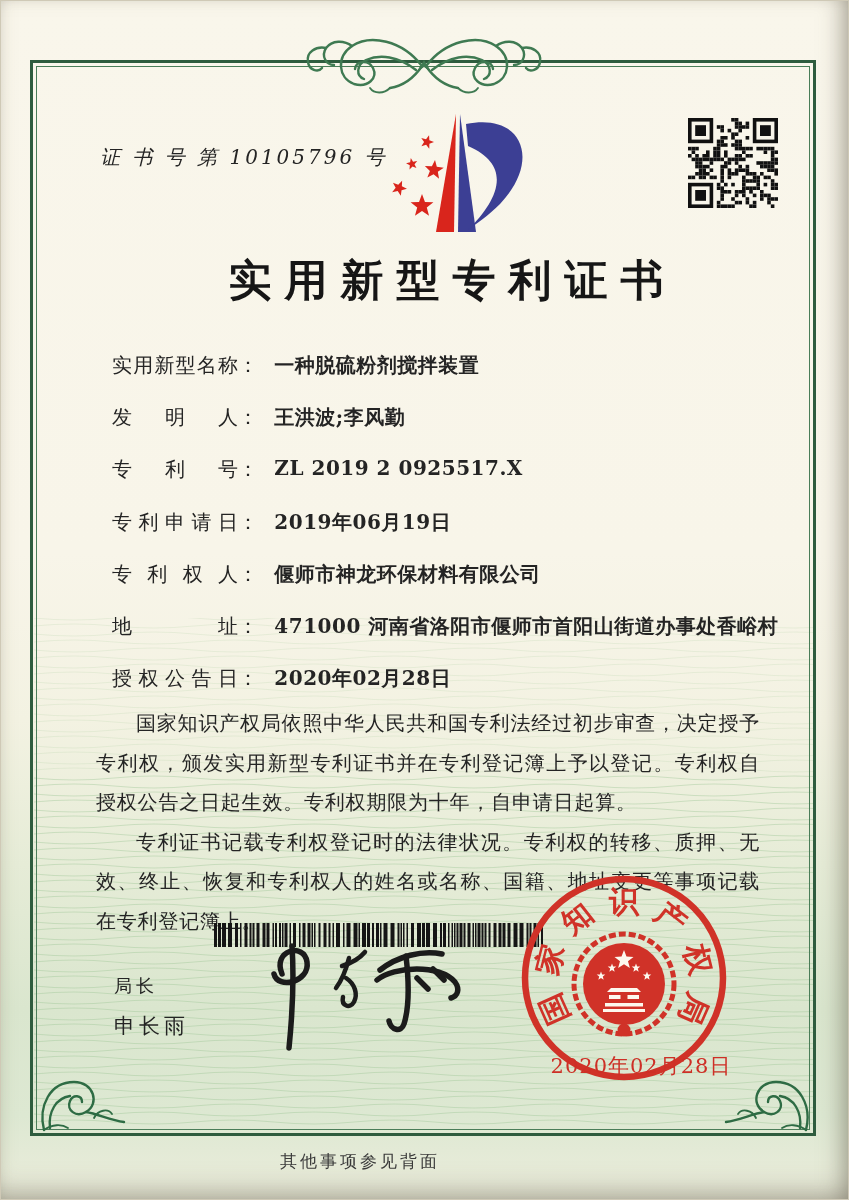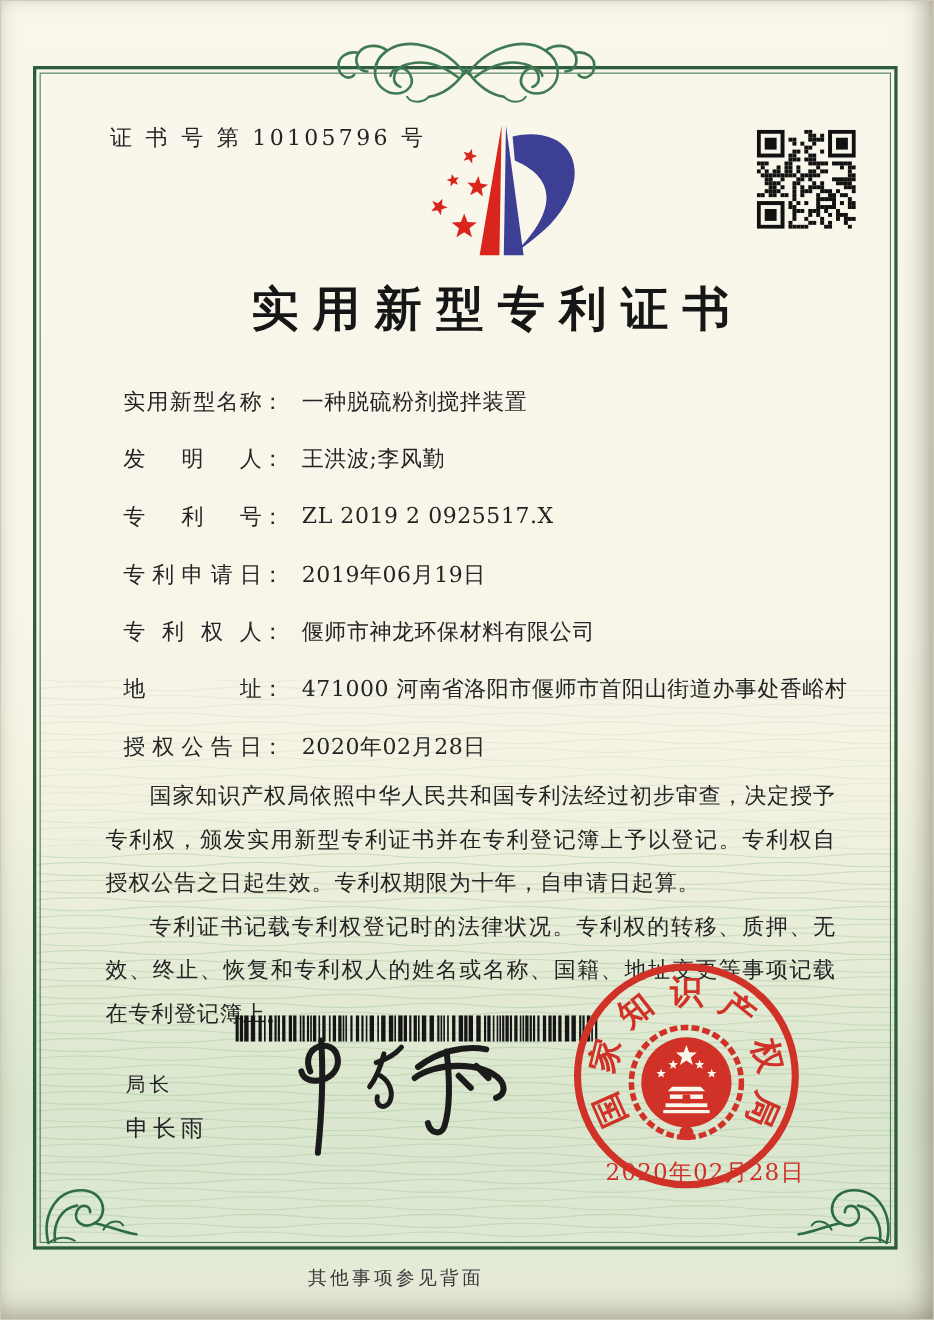--- a/index.html
+++ b/index.html
@@ -11,28 +11,28 @@
                inset -18px 0 26px -14px rgba(105,100,84,.6),
                inset 0 -20px 28px -14px rgba(105,100,84,.5),
                inset 6px 4px 14px -8px rgba(140,135,115,.28);
   }
   .abs{position:absolute;}
   
   .frame-outer{position:absolute;left:30px;top:60px;width:786px;height:1076px;
     border:3px solid #2e5c3e;box-sizing:border-box;}
   .frame-inner{position:absolute;left:3px;top:3px;right:3px;bottom:3px;
     border:1px solid #4a7d58;}
-  .cert-no{left:100px;top:112px;font-size:20px;letter-spacing:3px;}
+  .cert-no{left:100px;top:144px;font-size:20px;letter-spacing:3px;font-style:italic;}
   .title{left:0;top:252px;width:100%;text-align:center;font-size:43px;font-weight:600;
     letter-spacing:13px;color:#161616;margin-left:28px;}
   .fields{left:112px;top:352px;width:648px;font-size:20px;}
   .frow{height:52.2px;white-space:nowrap;position:relative;}
   .flabel{display:inline-block;width:126px;text-align:justify;text-align-last:justify;vertical-align:top;}
   .fcolon{display:inline-block;vertical-align:top;}
-  .fvalue{display:inline-block;margin-left:10px;vertical-align:top;letter-spacing:.5px;}
+  .fvalue{display:inline-block;margin-left:10px;vertical-align:top;letter-spacing:.5px;font-weight:bold;}
   .grant-no-pair{position:absolute;left:342px;top:0;}
   .grant-no-pair .flabel{width:112px;}
   .paras{left:96px;top:704px;width:664px;font-size:20px;line-height:39.5px;
     text-align:justify;letter-spacing:.8px;}
   .paras p{margin:0;text-indent:2em;}
   .signer-title{left:114px;top:974px;font-size:18px;letter-spacing:4px;}
   .signer-name{left:114px;top:1012px;font-size:21px;letter-spacing:4px;}
   .seal-wrap{left:518px;top:872px;width:212px;height:212px;}
   .seal-date{left:538px;top:1052px;width:206px;text-align:center;color:#ce2f26;
     font-size:21px;letter-spacing:1px;}

